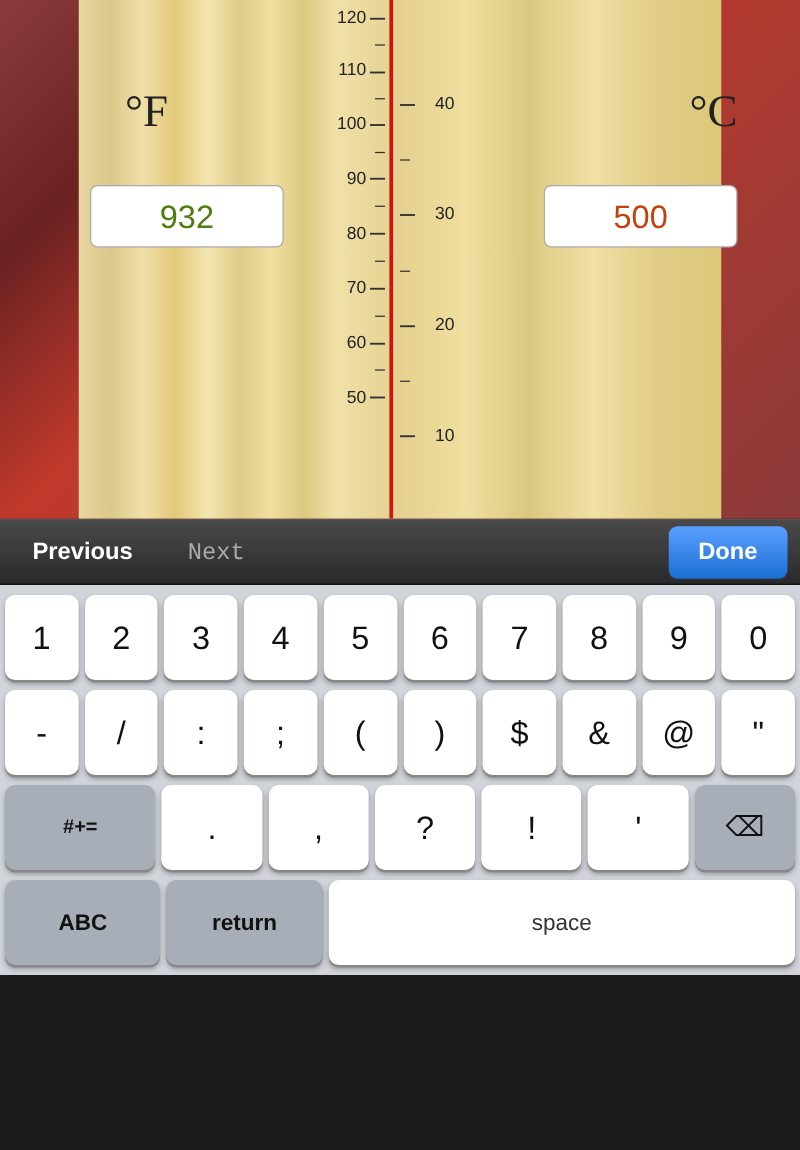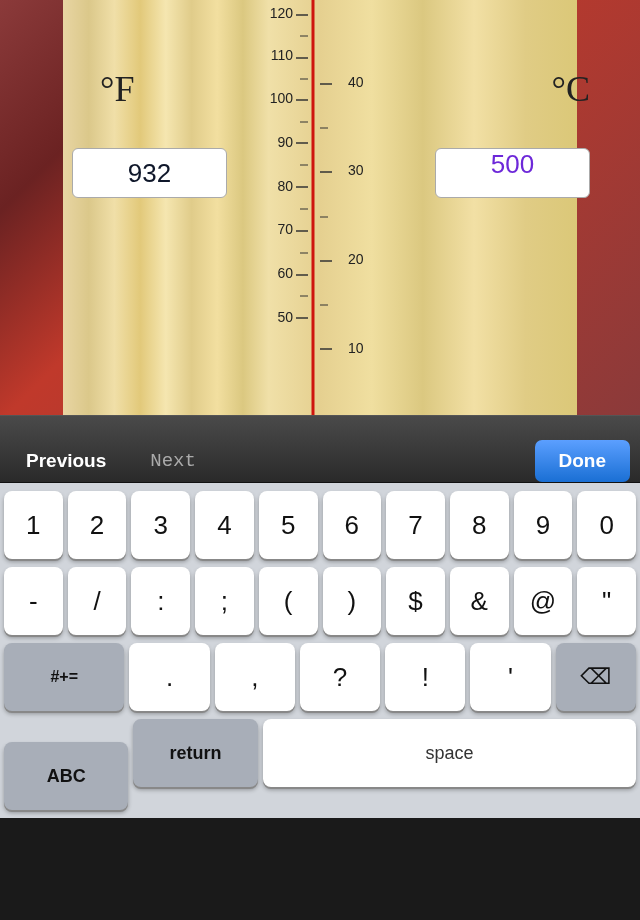--- a/index.html
+++ b/index.html
@@ -59,47 +59,48 @@
       top: 148px;
       width: 155px;
       height: 50px;
       background: white;
       border: 1.5px solid #aaa;
       border-radius: 6px;
       display: flex;
       align-items: center;
       justify-content: center;
       font-size: 26px;
-      color: #0f172a;
+      color: #4d7c0f;
       font-family: -apple-system, Helvetica, sans-serif;
     }
 
     .input-box-c {
       position: absolute;
       right: 50px;
       top: 148px;
       width: 155px;
       height: 50px;
       background: white;
       border: 1.5px solid #aaa;
       border-radius: 6px;
       display: flex;
+      align-items: center;
       justify-content: center;
       font-size: 26px;
-      color: #6d28d9;
+      color: #c2410c;
       font-family: -apple-system, Helvetica, sans-serif;
     }
 
     
     .toolbar {
       width: 640px;
-      height: 68px;
+      height: 53px;
       background: linear-gradient(180deg, #4a4a4a 0%, #2a2a2a 100%);
       display: flex;
-      align-items: flex-end;
+      align-items: center;
       justify-content: space-between;
       padding: 0 4px;
       border-top: 1px solid #555;
       border-bottom: 1px solid #111;
     }
 
     .toolbar-nav {
       display: flex;
       gap: 0;
     }
@@ -184,21 +185,20 @@
       font-size: 18px;
       color: #333;
     }
 
     .kb-key-abc {
       flex: 1.5;
       background: #a8aeb8;
       font-size: 18px;
       font-weight: 600;
       color: #111;
-      margin-top: 23px;
     }
 
     .kb-key-return {
       flex: 1.5;
       background: #a8aeb8;
       font-size: 18px;
       font-weight: 600;
       color: #111;
     }
 

